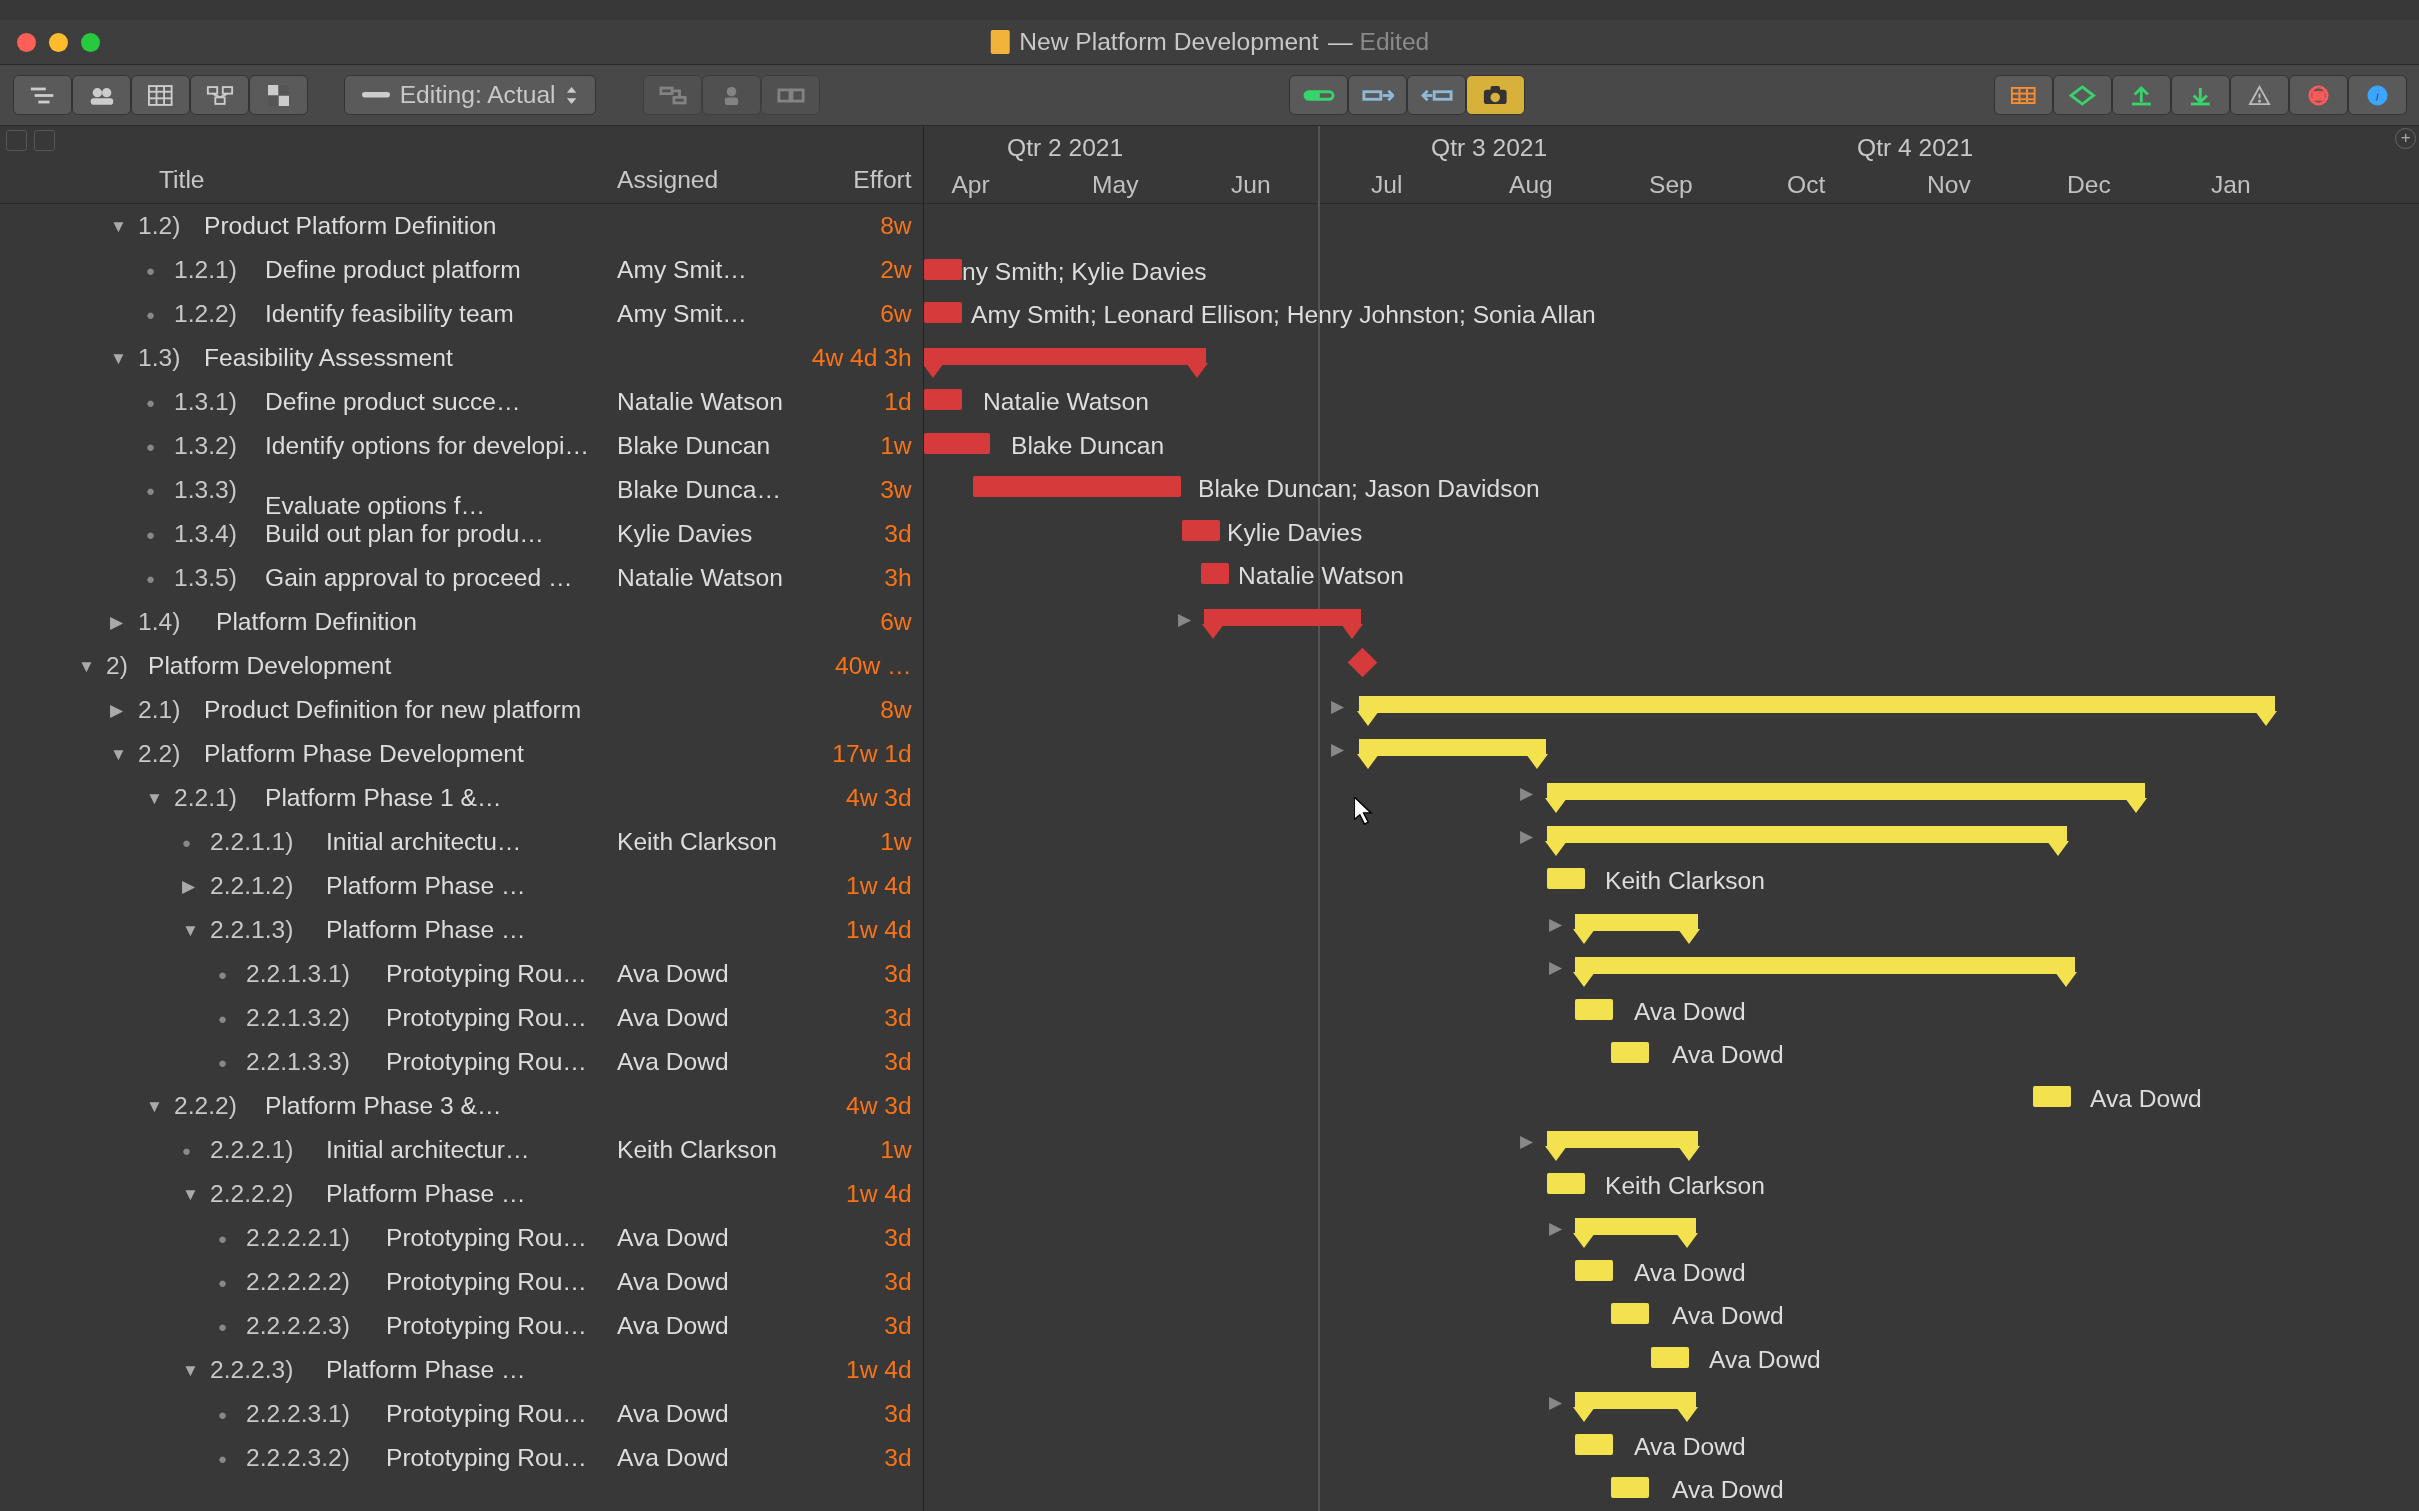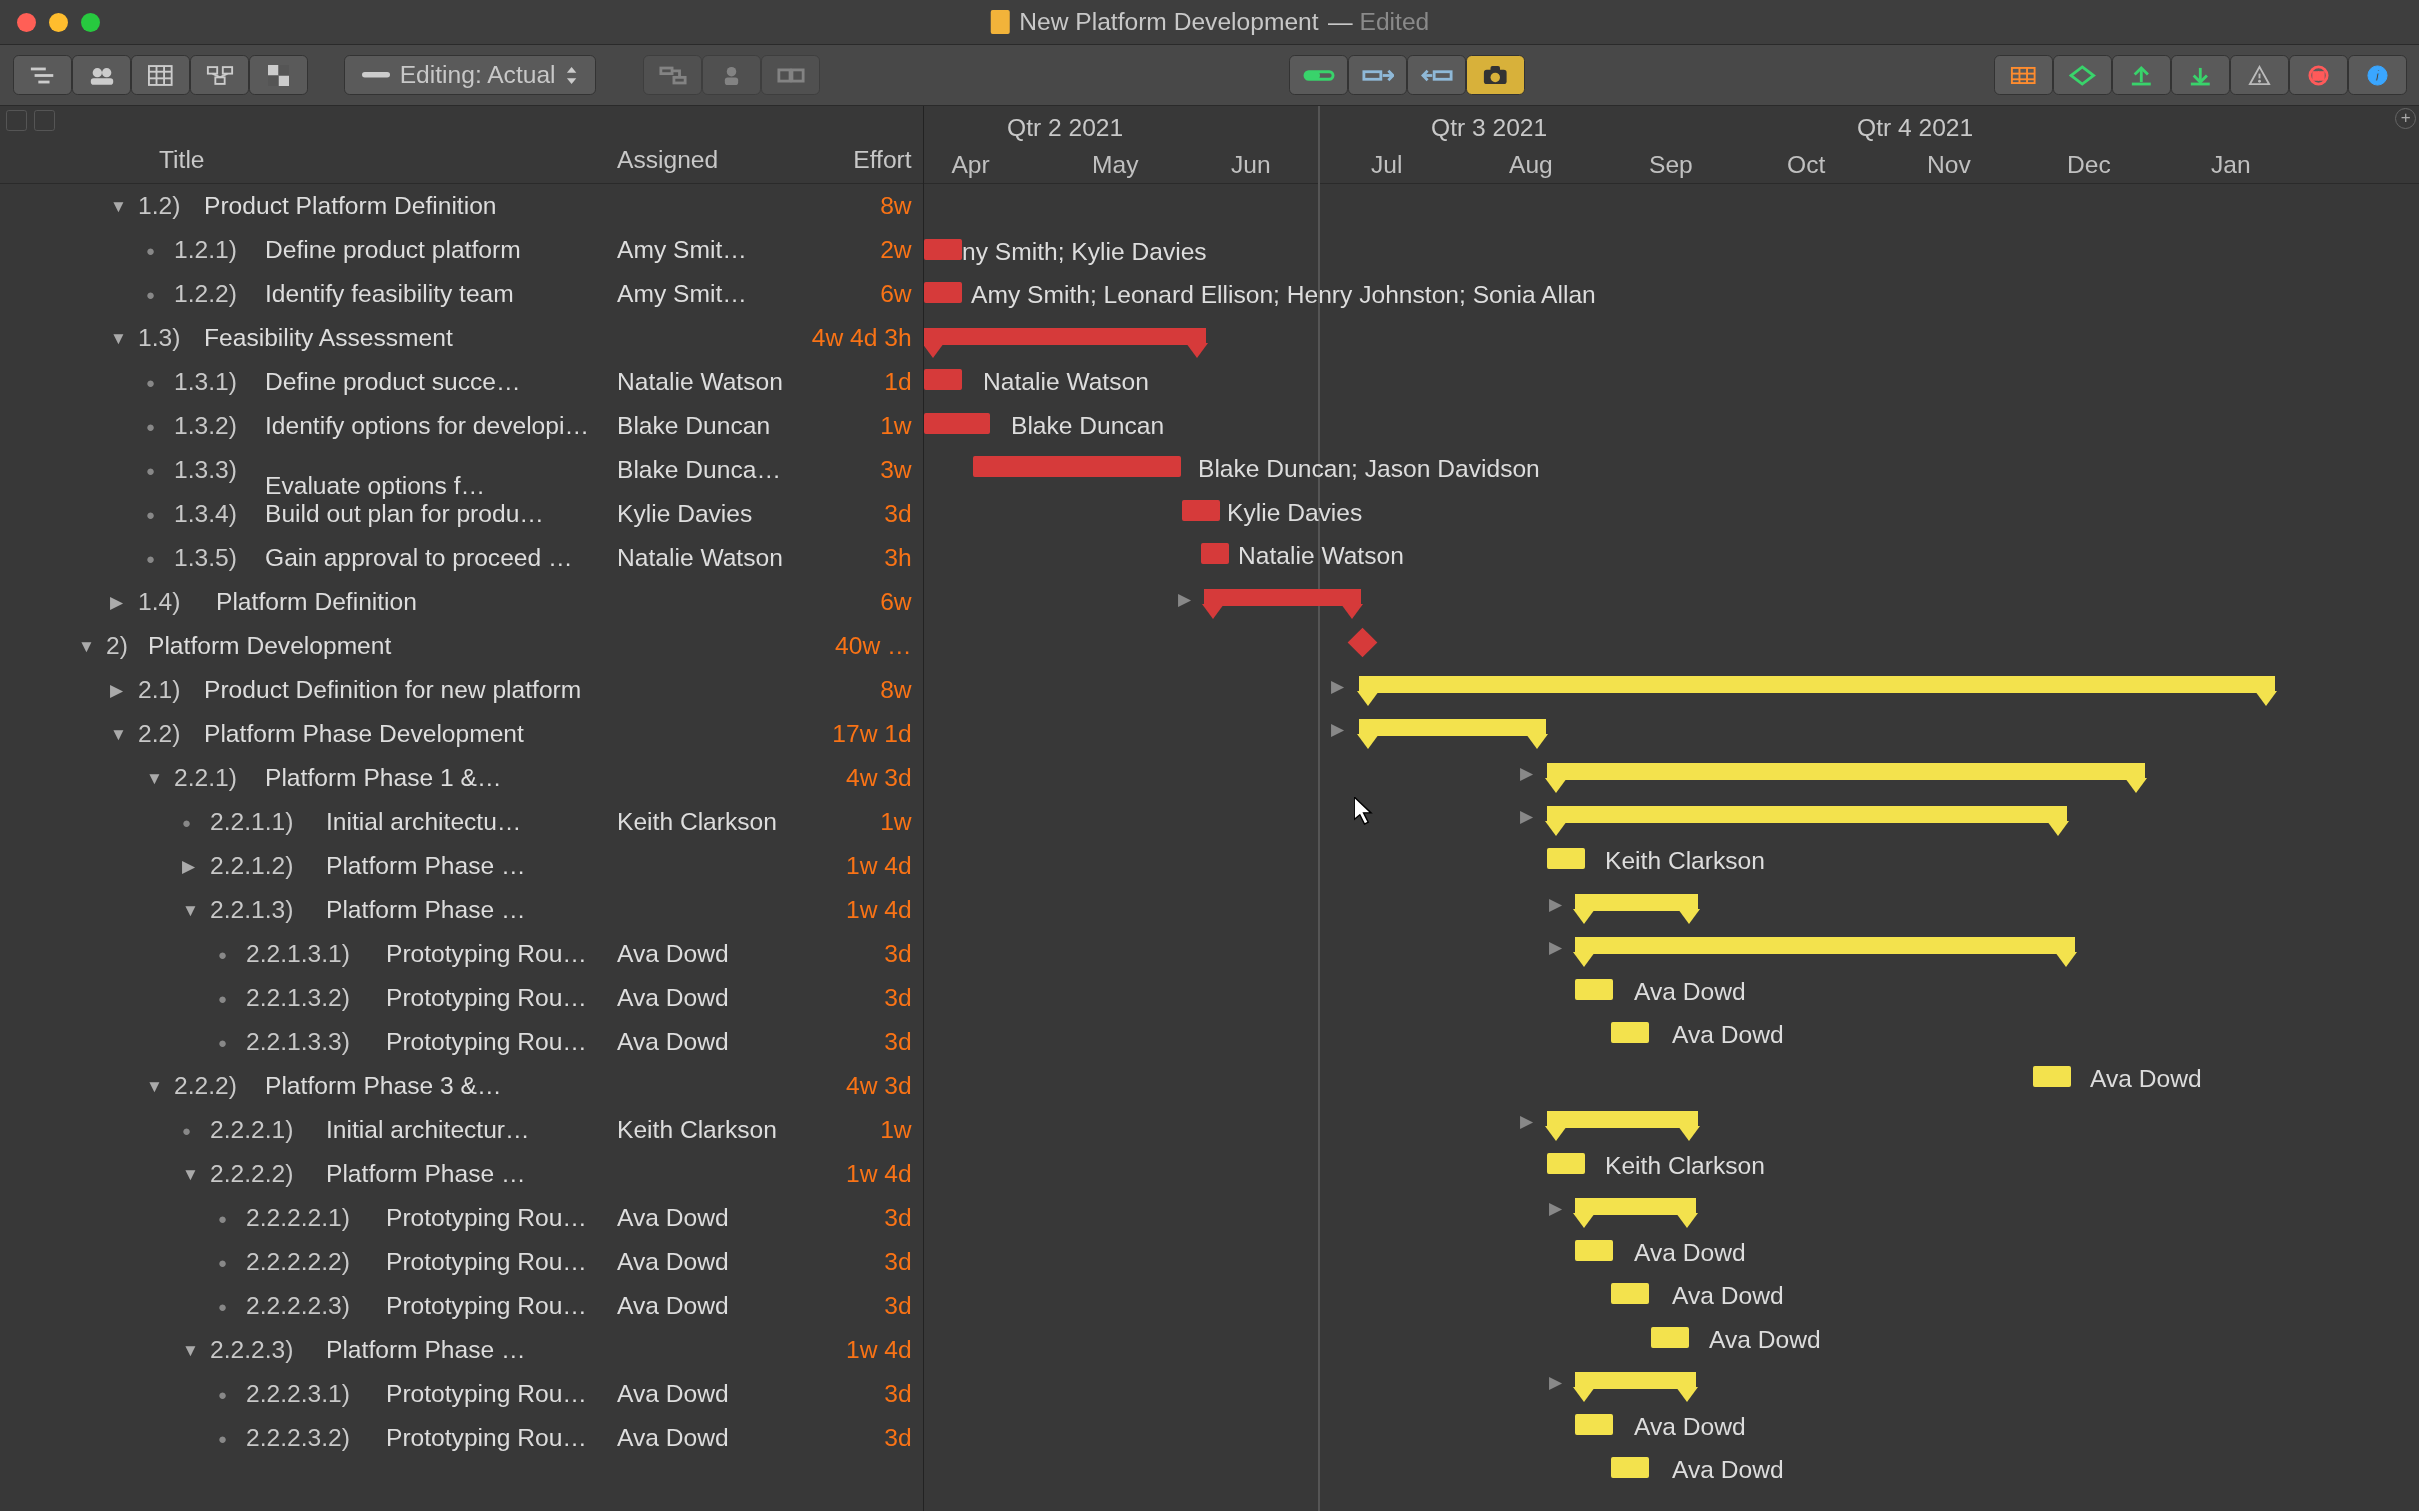--- a/index.html
+++ b/index.html
@@ -1,19 +1,19 @@
 <!DOCTYPE html>
 <html><head>
 <meta charset="utf-8">
 <style>
 * { margin:0; padding:0; box-sizing:border-box; }
 html,body { width:2420px; height:1511px; background:#383838; color:#c8c8c8; font-family:-apple-system,Helvetica,Arial,sans-serif; font-size:24.6px; overflow:hidden; }
 
 
-.titlebar { height:45px; display:flex; align-items:center; background:#3e3e3e; border-bottom:0.9px solid #2a2a2a; position:relative; }
+.titlebar { height:45px; display:flex; align-items:center; background:#3e3e3e; border-bottom:0.9px solid #2a2a2a; position:relative;margin-top:20px; }
 .traffic { display:flex; gap:13.2px; padding-left:17px; }
 .traffic span { width:19px; height:19px; border-radius:50%; display:inline-block; }
 .tl-r{background:#ff5f56;} .tl-y{background:#ffbd2e;} .tl-g{background:#27c93f;}
 .title-center{ position:absolute; left:50%; transform:translateX(-50%); color:#c8c8c8; display:flex; align-items:center; gap:9.5px; }
 .title-center .doc-icon{ width:19px;height:24.6px;background:#f2b33a;border-radius:1.9px;display:inline-block;}
 .title-center .edited{color:#8a8a8a;}
 
 
 .toolbar { height:61px; background:#484848; display:flex; align-items:center; padding:0 13.2px; gap:9.5px; border-bottom:0.9px solid #2a2a2a;}
 .tgroup{display:flex; gap:0;}

